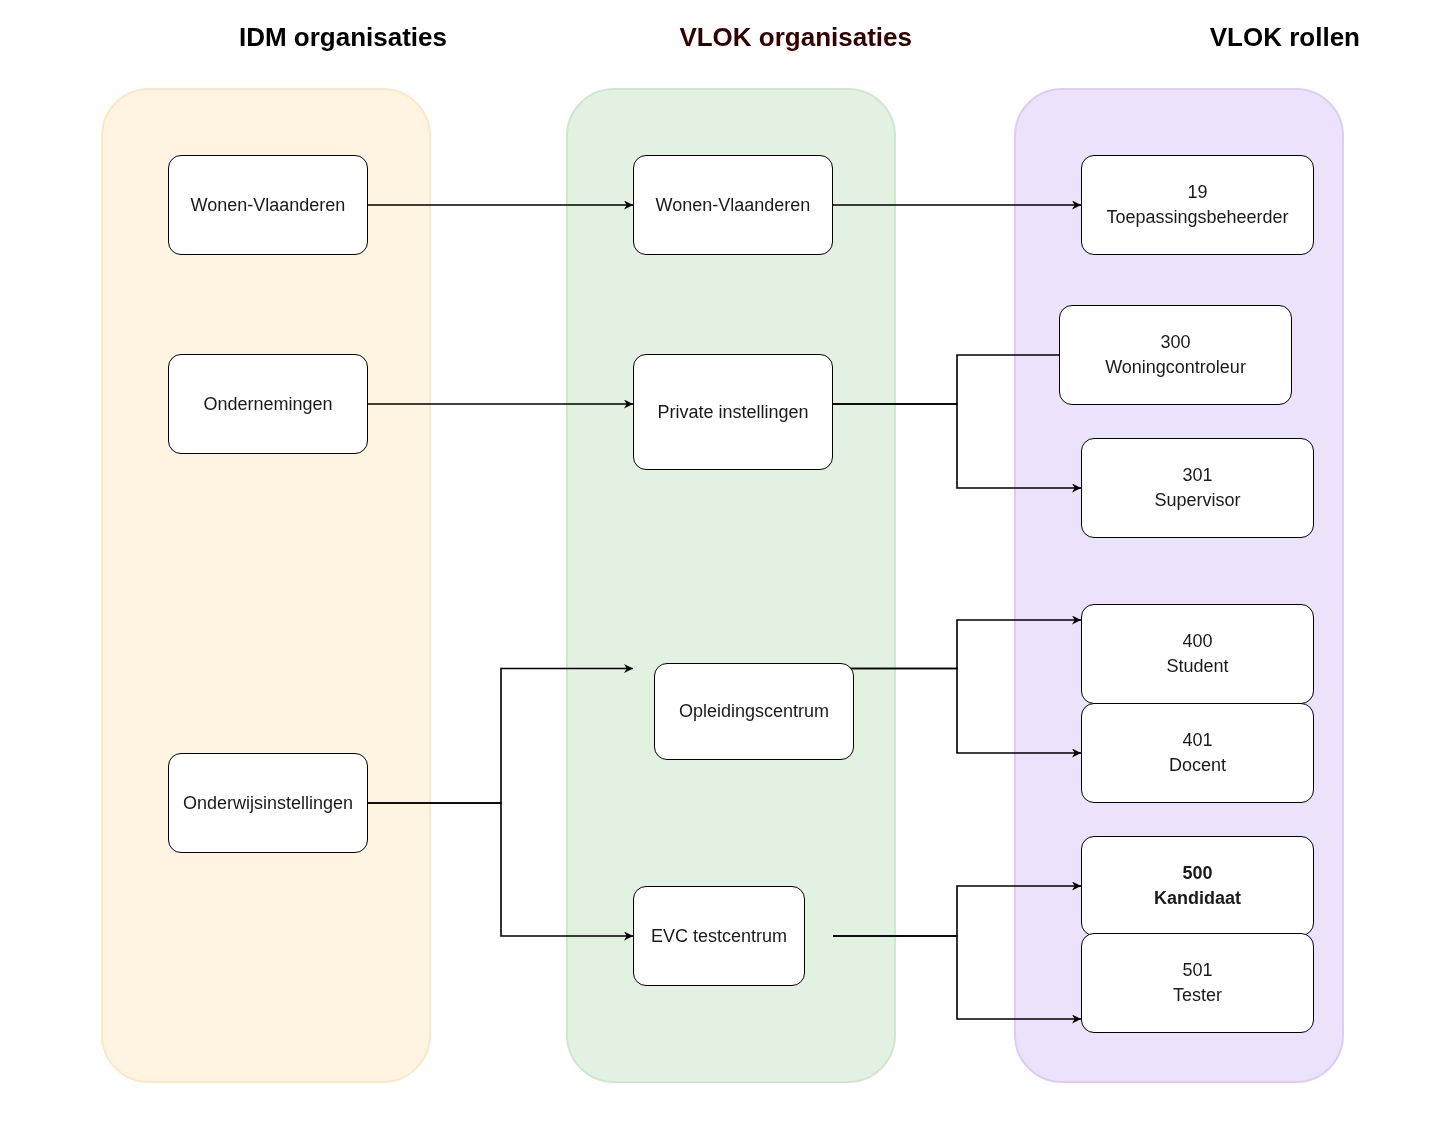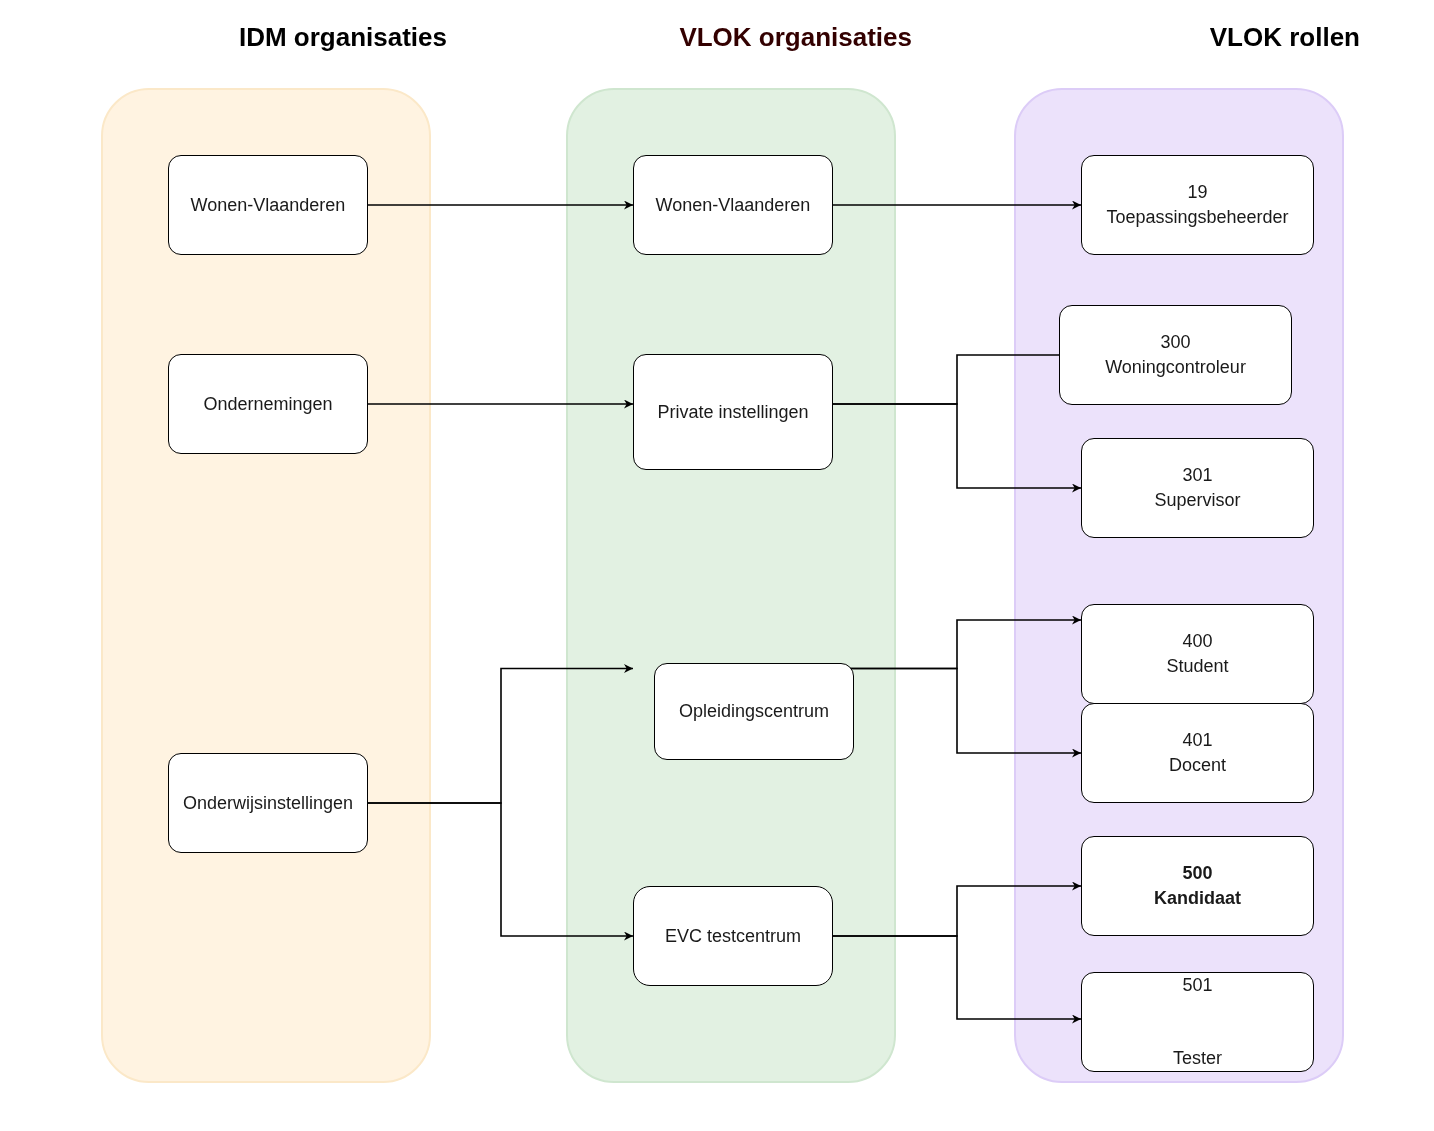--- a/index.html
+++ b/index.html
@@ -62,21 +62,21 @@
 
 <div class="node" id="org-wonen" style="left:633px; top:155px; width:200px; height:100px;">
   <span>Wonen-Vlaanderen</span>
 </div>
 <div class="node" id="org-private" style="left:633px; top:354px; width:200px; height:116px;">
   <span>Private instellingen</span>
 </div>
 <div class="node" id="org-opleiding" style="left:654px; top:620px; width:200px; height:97px;margin-top:43px;">
   <span>Opleidingscentrum</span>
 </div>
-<div class="node" id="org-evc" style="left:633px; top:886px; width:200px; height:100px;border-radius:17px;">
+<div class="node" id="org-evc" style="left:633px; top:886px; width:172px; height:100px;">
   <span>EVC testcentrum</span>
 </div>
 
 <div class="node" id="role-19" style="left:1081px; top:155px; width:233px; height:100px;">
   <span>19</span>
   <span>Toepassingsbeheerder</span>
 </div>
 <div class="node" id="role-300" style="left:1059px; top:305px; width:233px; height:100px;text-align:center;">
   <span>300</span>
   <span>Woningcontroleur</span>
@@ -90,16 +90,16 @@
   <span>Student</span>
 </div>
 <div class="node" id="role-401" style="left:1081px; top:703px; width:233px; height:100px;">
   <span>401</span>
   <span>Docent</span>
 </div>
 <div class="node" id="role-500" style="left:1081px; top:836px; width:233px; height:100px;font-weight:bold;">
   <span>500</span>
   <span>Kandidaat</span>
 </div>
-<div class="node" id="role-501" style="left:1081px; top:972px; width:233px; height:100px;justify-content:space-between;">
+<div class="node" id="role-501" style="left:1081px; top:933px; width:233px; height:100px;">
   <span>501</span>
   <span>Tester</span>
 </div>
 
 </body></html>

